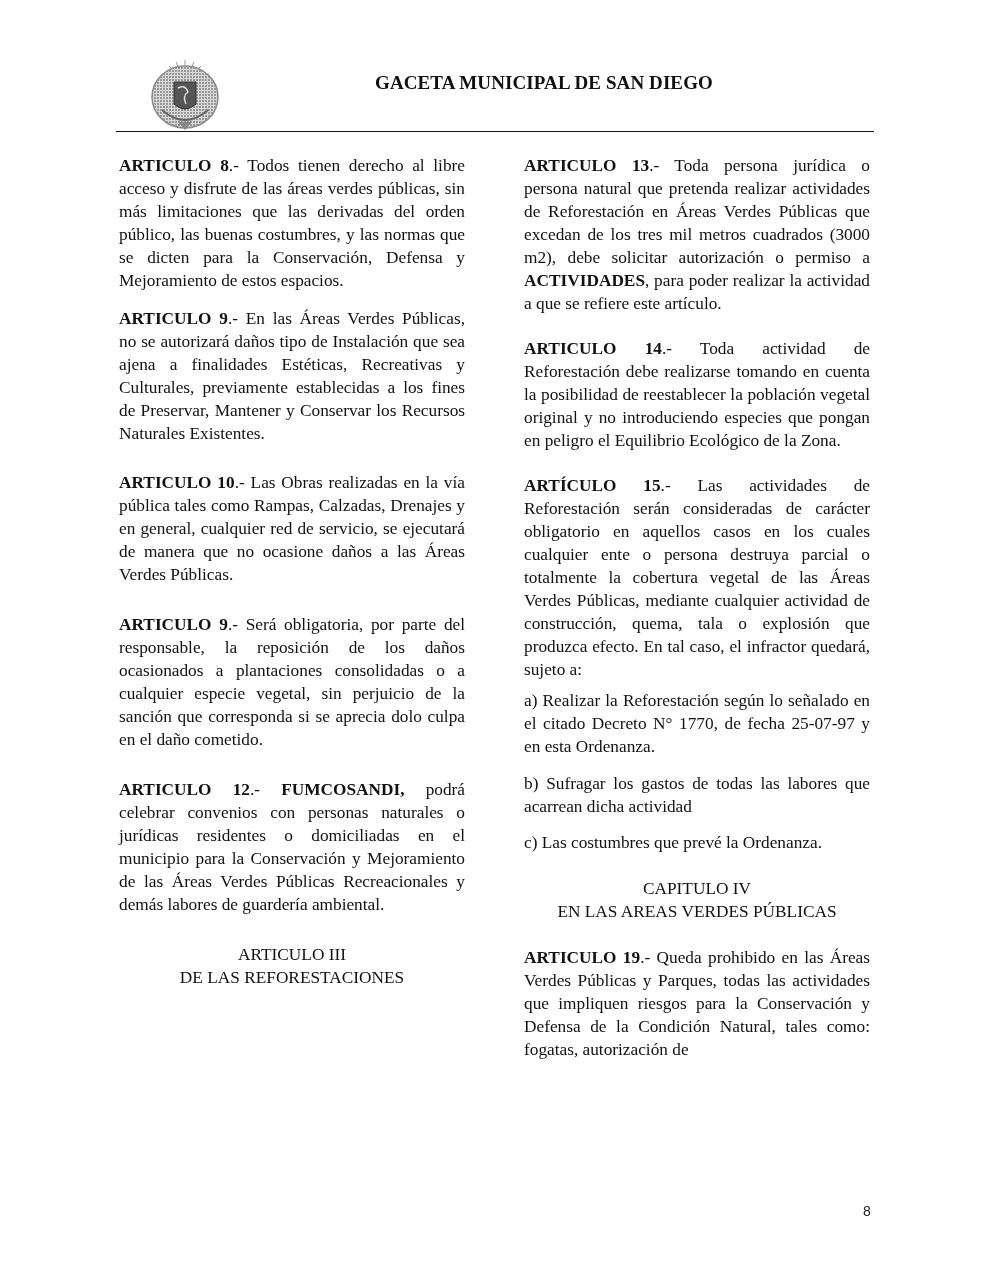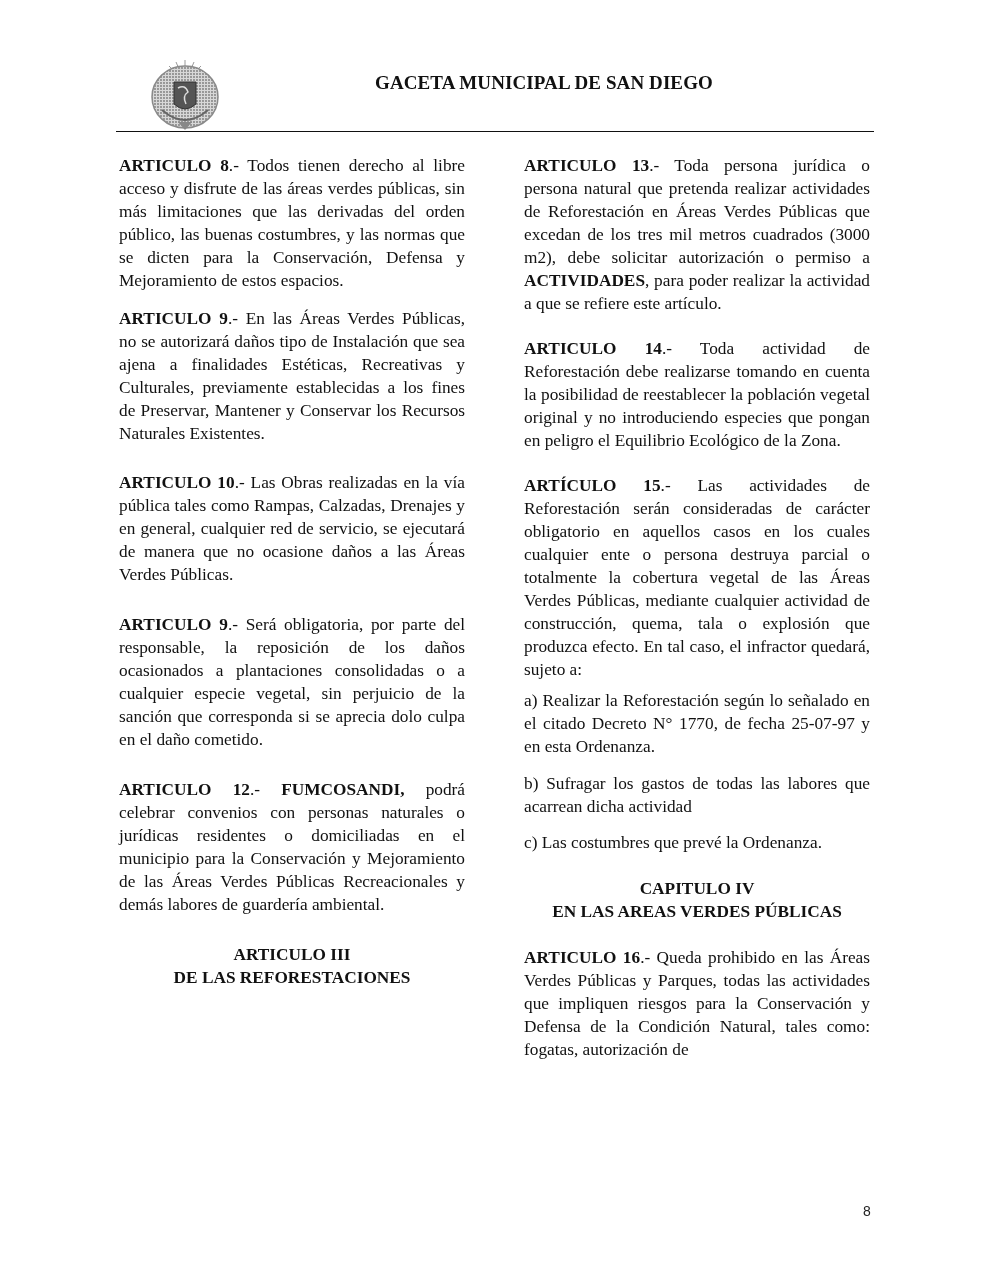--- a/index.html
+++ b/index.html
@@ -7,21 +7,21 @@
          font-family: "Liberation Serif", "DejaVu Serif", serif; color: #111; }
   .header { position: absolute; left: 0; top: 0; width: 990px; height: 135px; }
   .seal { position: absolute; left: 148px; top: 58px; width: 74px; height: 74px; }
   .title { position: absolute; left: 375px; top: 72px; font-size: 19px; font-weight: bold; letter-spacing: 0.1px; }
   .rule { position: absolute; left: 116px; top: 131px; width: 758px; height: 0; border-top: 1.5px solid #111; }
   .col { position: absolute; top: 154px; width: 346px; font-size: 17.3px; line-height: 23px; }
   .col-left { left: 119px; }
   .col-right { left: 524px; }
   .col p { margin: 0; text-align: justify; }
   .b { font-weight: bold; }
-  .heading { text-align: center; font-weight: bold; font-size: 17.3px; line-height: 23px; }
+  .heading { text-align: center; font-weight: normal; font-size: 17.3px; line-height: 23px; }
   .page-num { position: absolute; left: 863px; top: 1203px; font-family: "Liberation Sans", "DejaVu Sans", sans-serif; font-size: 14px; color: #222; }
 </style>
 </head>
 <body>
 
 <div class="header">
   <svg class="seal" viewBox="0 0 74 74">
     <defs>
       <pattern id="hatch" width="3" height="3" patternUnits="userSpaceOnUse">
         <rect width="3" height="3" fill="#d8d8d8"></rect>
@@ -91,17 +91,17 @@
   <p>b) Sufragar los gastos de todas las labores que acarrean dicha actividad</p>
   <div style="height:13px"></div>
   <p>c) Las costumbres que prevé la Ordenanza.</p>
   <div style="height:23px"></div>
   <div class="heading">
     <div>CAPITULO IV</div>
     <div>EN LAS AREAS VERDES PÚBLICAS</div>
   </div>
   <div style="height:23px"></div>
   <p>
-    <span class="b">ARTICULO 16</span><span>.- </span><span>Queda prohibido en las Áreas Verdes Públicas y Parques, todas las actividades que impliquen riesgos para la Conservación y Defensa de la Condición Natural, tales como: fogatas, autorización de</span>
+    <span class="b">ARTICULO 19</span><span>.- </span><span>Queda prohibido en las Áreas Verdes Públicas y Parques, todas las actividades que impliquen riesgos para la Conservación y Defensa de la Condición Natural, tales como: fogatas, autorización de</span>
   </p>
 </div>
 
 <div class="page-num">8</div>
 
 </body></html>

